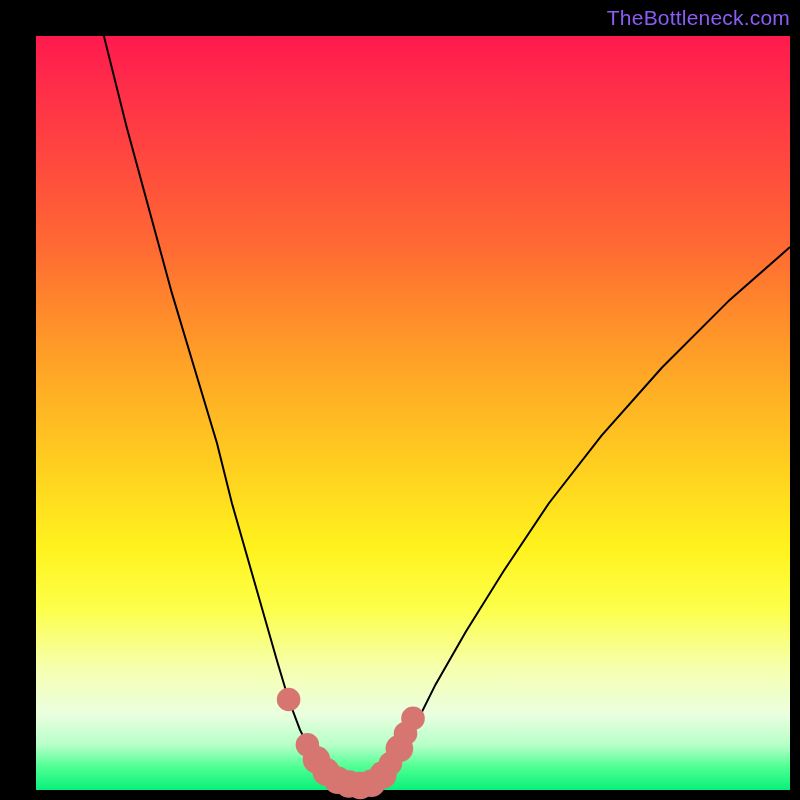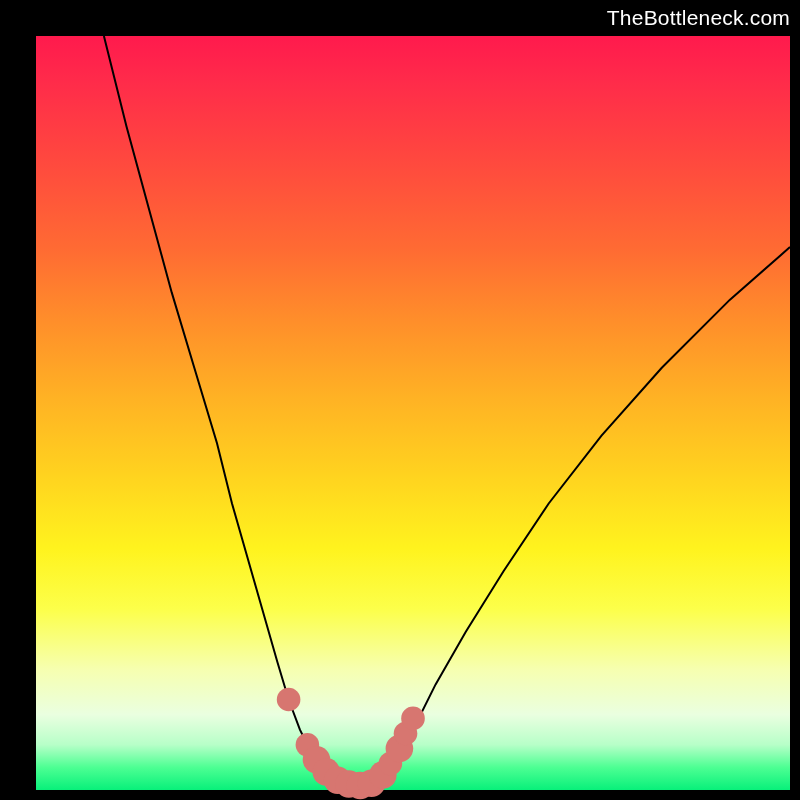--- a/index.html
+++ b/index.html
@@ -41,21 +41,21 @@
       #eaffe0 90%,
       #b7ffc8 94%,
       #4dff93 97%,
       #08f07a 100%
     );
   }
   .watermark {
     position: absolute;
     top: 6px;
     right: 10px;
-    color: #ffffff;
+    color: #8b5cf6;
     font-size: 21px;
     letter-spacing: 0.2px;
     font-weight: 500;
   }
   svg.curve {
     position: absolute;
     left: 0;
     top: 0;
     width: 754px;
     height: 754px;

